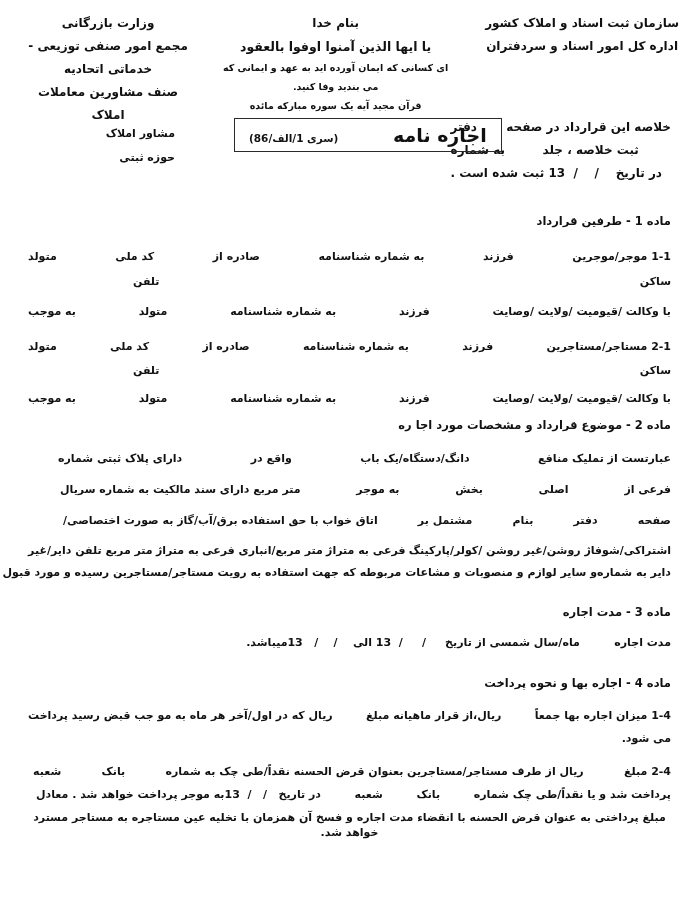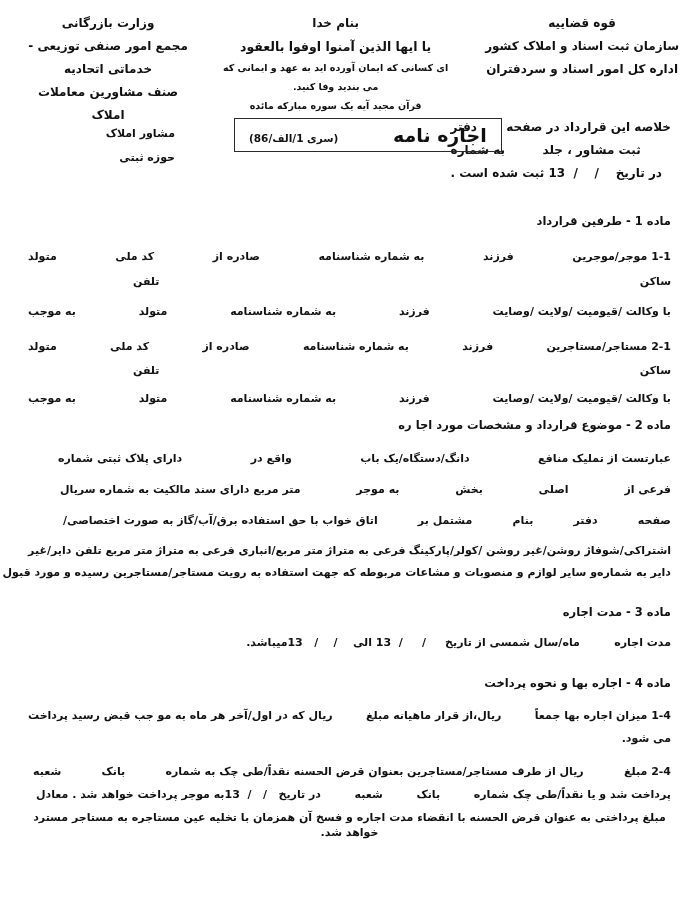--- a/index.html
+++ b/index.html
@@ -36,41 +36,40 @@
   .row span{white-space:pre;}
   .center-line{text-align:center;}
 </style>
 </head>
 <body>
 
 <div class="doc">
 
   <div class="header">
     <div class="hcol h-right">
-      <div>قوه قضاییه</div>
       <div>سازمان ثبت اسناد و املاک کشور</div>
       <div>اداره کل امور اسناد و سردفتران</div>
     </div>
     <div class="hcol h-center">
       <div class="bismillah">بنام خدا</div>
       <div class="verse">یا ایها الذین آمنوا اوفوا بالعقود</div>
       <div class="verse-small">ای کسانی که ایمان آورده اید به عهد و ایمانی که می بندید وفا کنید.</div>
       <div class="verse-small">قرآن مجید آیه یک سوره مبارکه مائده</div>
     </div>
     <div class="hcol h-left">
       <div>وزارت بازرگانی</div>
       <div>مجمع امور صنفی توزیعی - خدماتی اتحادیه</div>
       <div>صنف مشاورین معاملات املاک</div>
     </div>
   </div>
 
   <div class="titlebar">
     <div class="summary">
       <div class="pre">خلاصه این قرارداد در صفحه       دفتر</div>
-      <div class="pre">ثبت مشاور ، جلد         به شماره</div>
+      <div class="pre">ثبت خلاصه ، جلد         به شماره</div>
       <div class="pre">در تاریخ    /    /  13 ثبت شده است .</div>
     </div>
     <div class="titlebox">
       <span class="title-main">اجاره نامه</span>
       <span class="title-series">(سری 1/الف/86)</span>
     </div>
     <div class="leftinfo">
       <div>مشاور املاک</div>
       <div>حوزه ثبتی</div>
     </div>

